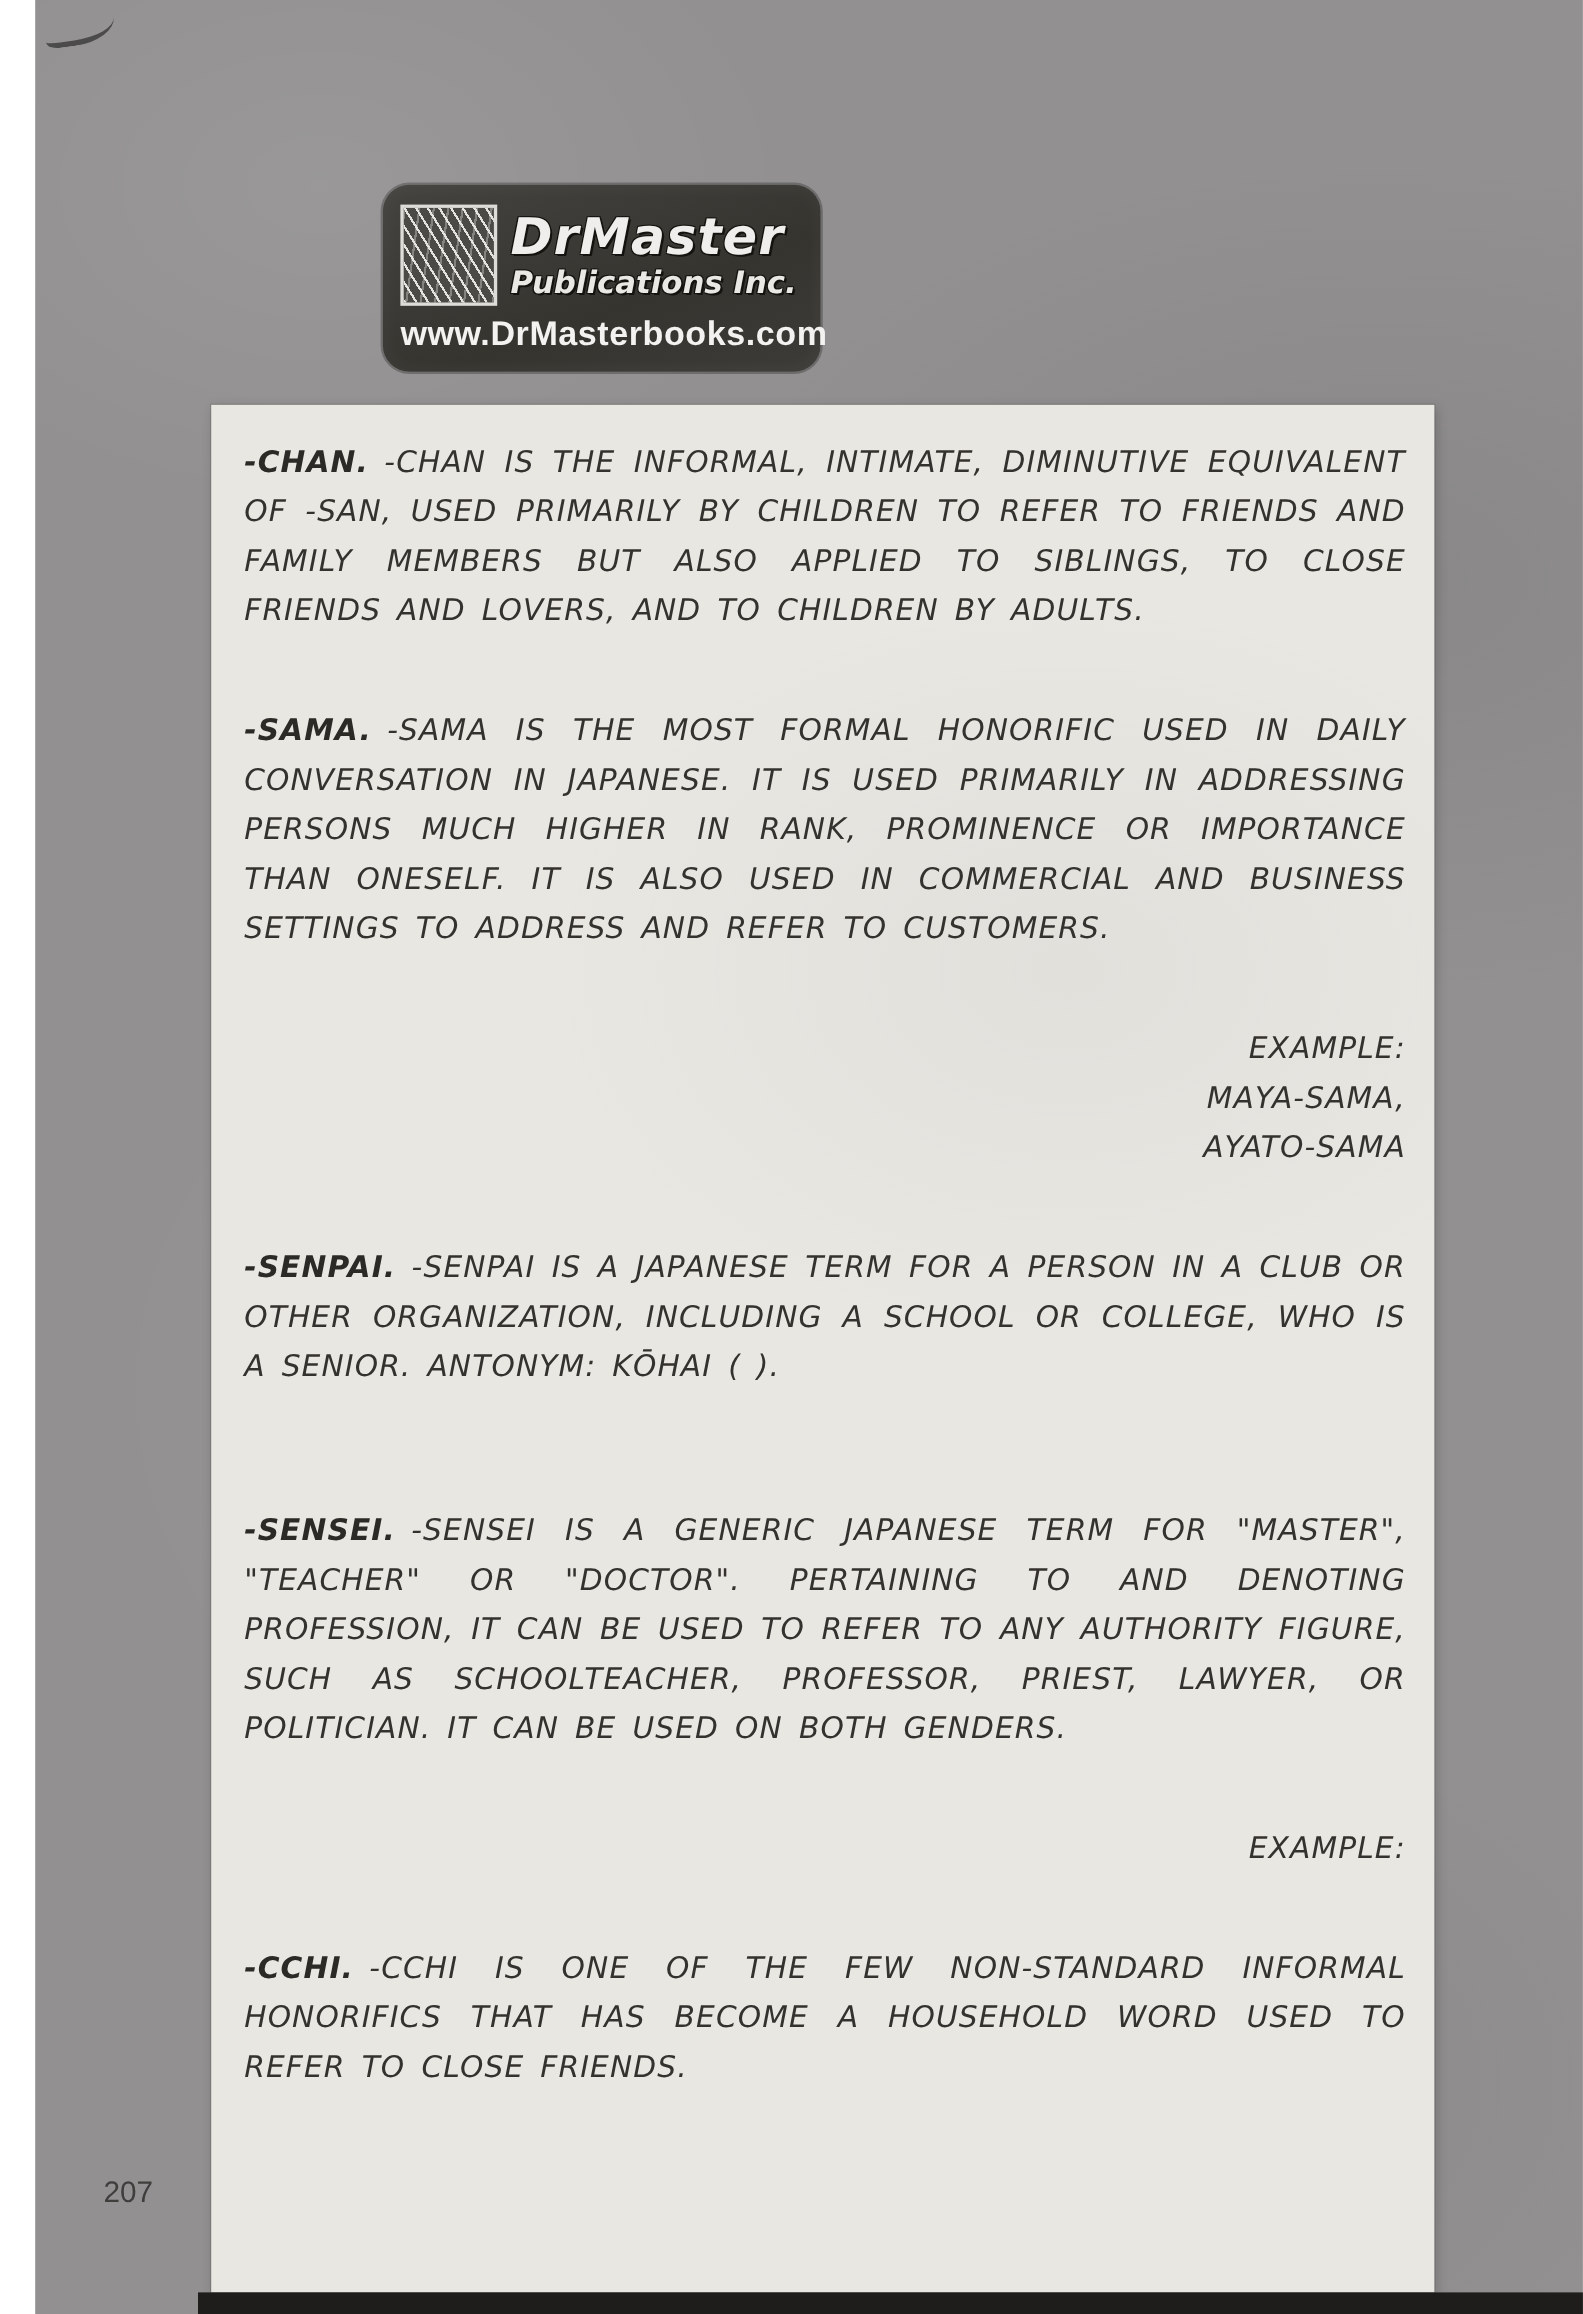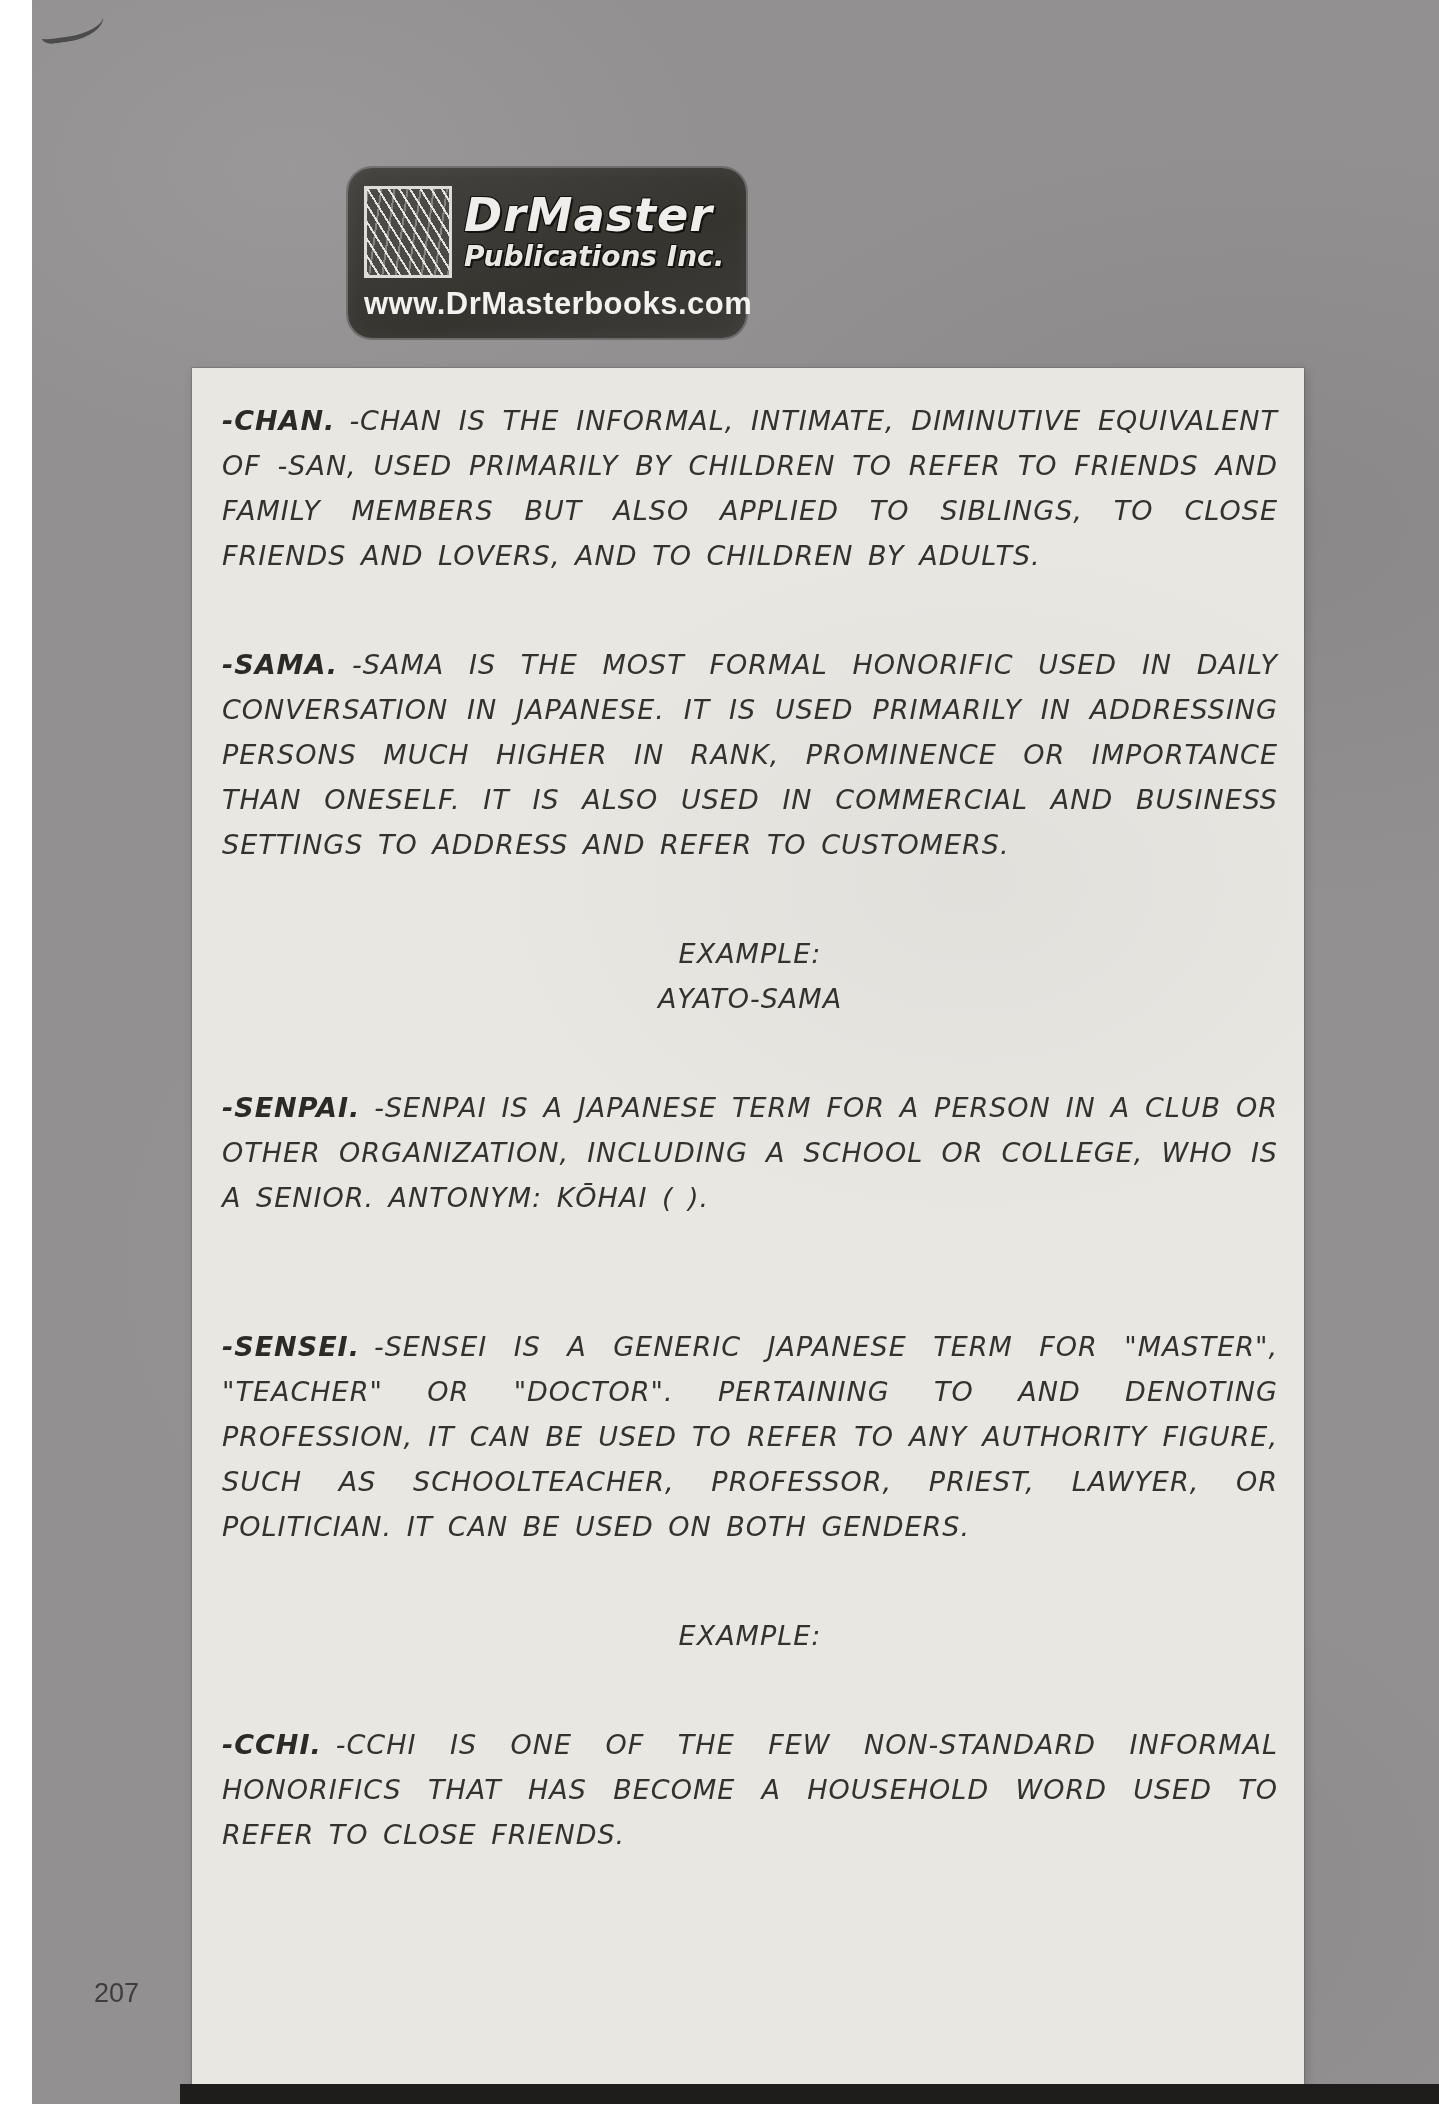--- a/index.html
+++ b/index.html
@@ -103,21 +103,21 @@
     margin: 0 0 64px 0;
     text-align: justify;
   }
   .entry.gap-lg { margin-top: 104px; }
   .term {
     font-weight: bold;
     margin-right: 14px;
     color: #2c2a26;
   }
   .example { margin: 0 0 64px 0; }
-  .example-line { text-align: center; }
+  .example-line { text-align: right; }
 
   
   .page-number {
     position: absolute;
     left: 62px; top: 1978px;
     font-size: 27px;
     color: #3f3e3c;
     font-family: "Liberation Sans", sans-serif;
   }
   .bottom-strip {
@@ -150,20 +150,21 @@
     <p class="entry">
       <span class="term">-CHAN.</span><span class="def">-CHAN IS THE INFORMAL, INTIMATE, DIMINUTIVE EQUIVALENT OF -SAN, USED PRIMARILY BY CHILDREN TO REFER TO FRIENDS AND FAMILY MEMBERS BUT ALSO APPLIED TO SIBLINGS, TO CLOSE FRIENDS AND LOVERS, AND TO CHILDREN BY ADULTS.</span>
     </p>
 
     <p class="entry">
       <span class="term">-SAMA.</span><span class="def">-SAMA IS THE MOST FORMAL HONORIFIC USED IN DAILY CONVERSATION IN JAPANESE. IT IS USED PRIMARILY IN ADDRESSING PERSONS MUCH HIGHER IN RANK, PROMINENCE OR IMPORTANCE THAN ONESELF. IT IS ALSO USED IN COMMERCIAL AND BUSINESS SETTINGS TO ADDRESS AND REFER TO CUSTOMERS.</span>
     </p>
 
     <div class="example">
       <div class="example-line">EXAMPLE:</div>
+      <div class="example-line">MAYA-SAMA,</div>
       <div class="example-line">AYATO-SAMA</div>
     </div>
 
     <p class="entry">
       <span class="term">-SENPAI.</span><span class="def">-SENPAI IS A JAPANESE TERM FOR A PERSON IN A CLUB OR OTHER ORGANIZATION, INCLUDING A SCHOOL OR COLLEGE, WHO IS A SENIOR. ANTONYM: KŌHAI ( ).</span>
     </p>
 
     <p class="entry gap-lg">
       <span class="term">-SENSEI.</span><span class="def">-SENSEI IS A GENERIC JAPANESE TERM FOR "MASTER", "TEACHER" OR "DOCTOR". PERTAINING TO AND DENOTING PROFESSION, IT CAN BE USED TO REFER TO ANY AUTHORITY FIGURE, SUCH AS SCHOOLTEACHER, PROFESSOR, PRIEST, LAWYER, OR POLITICIAN. IT CAN BE USED ON BOTH GENDERS.</span>
     </p>

